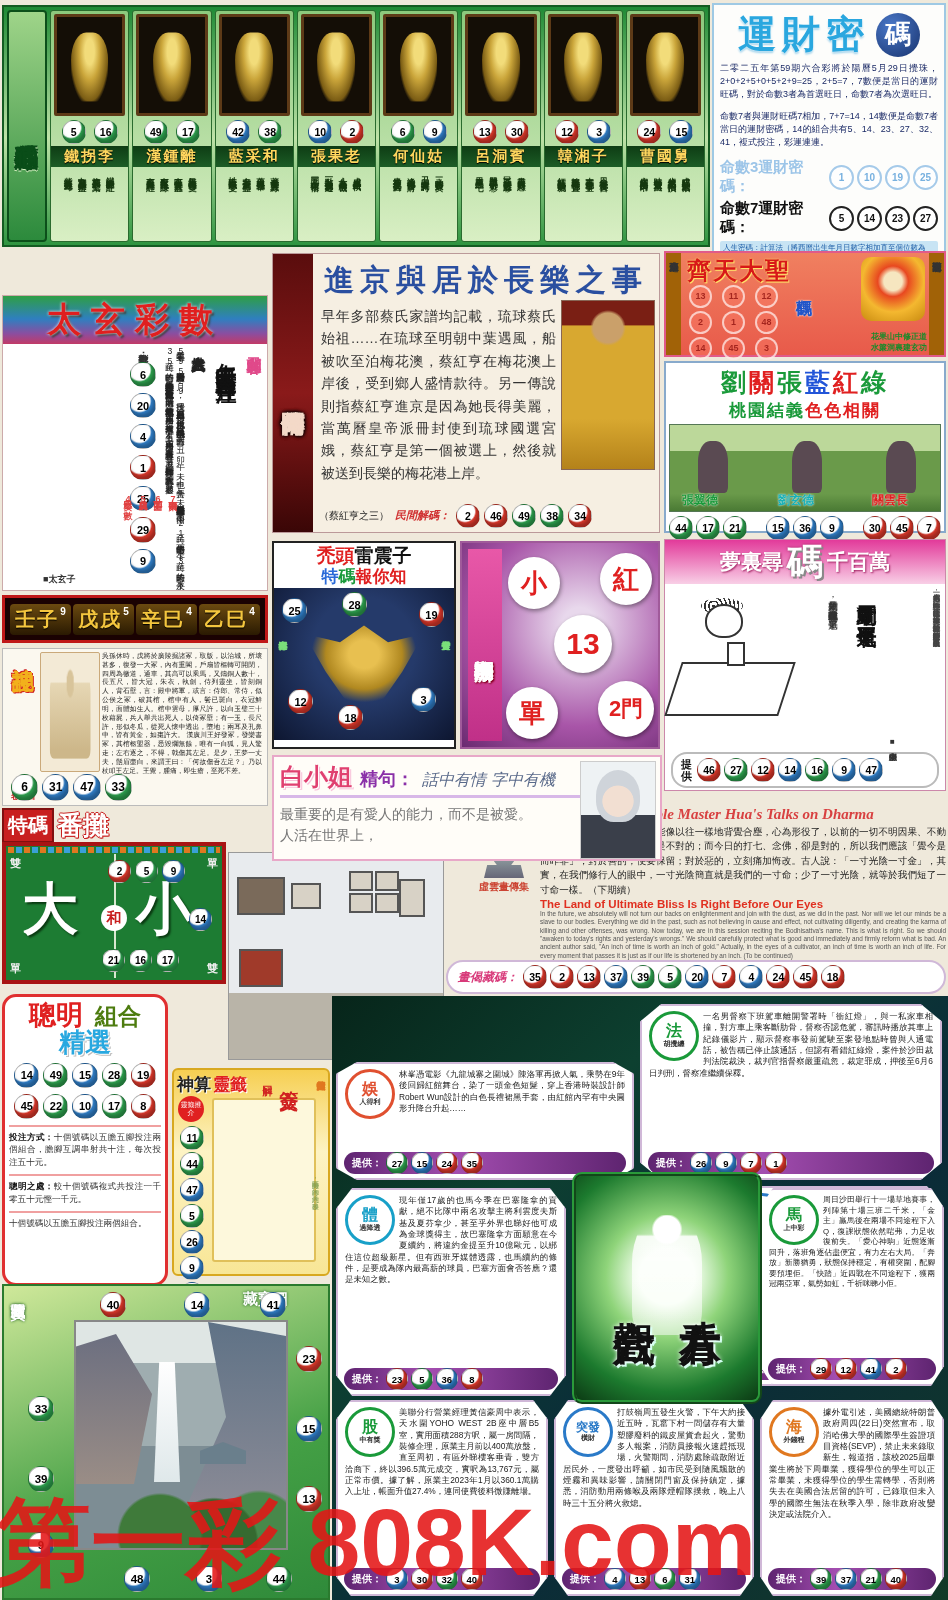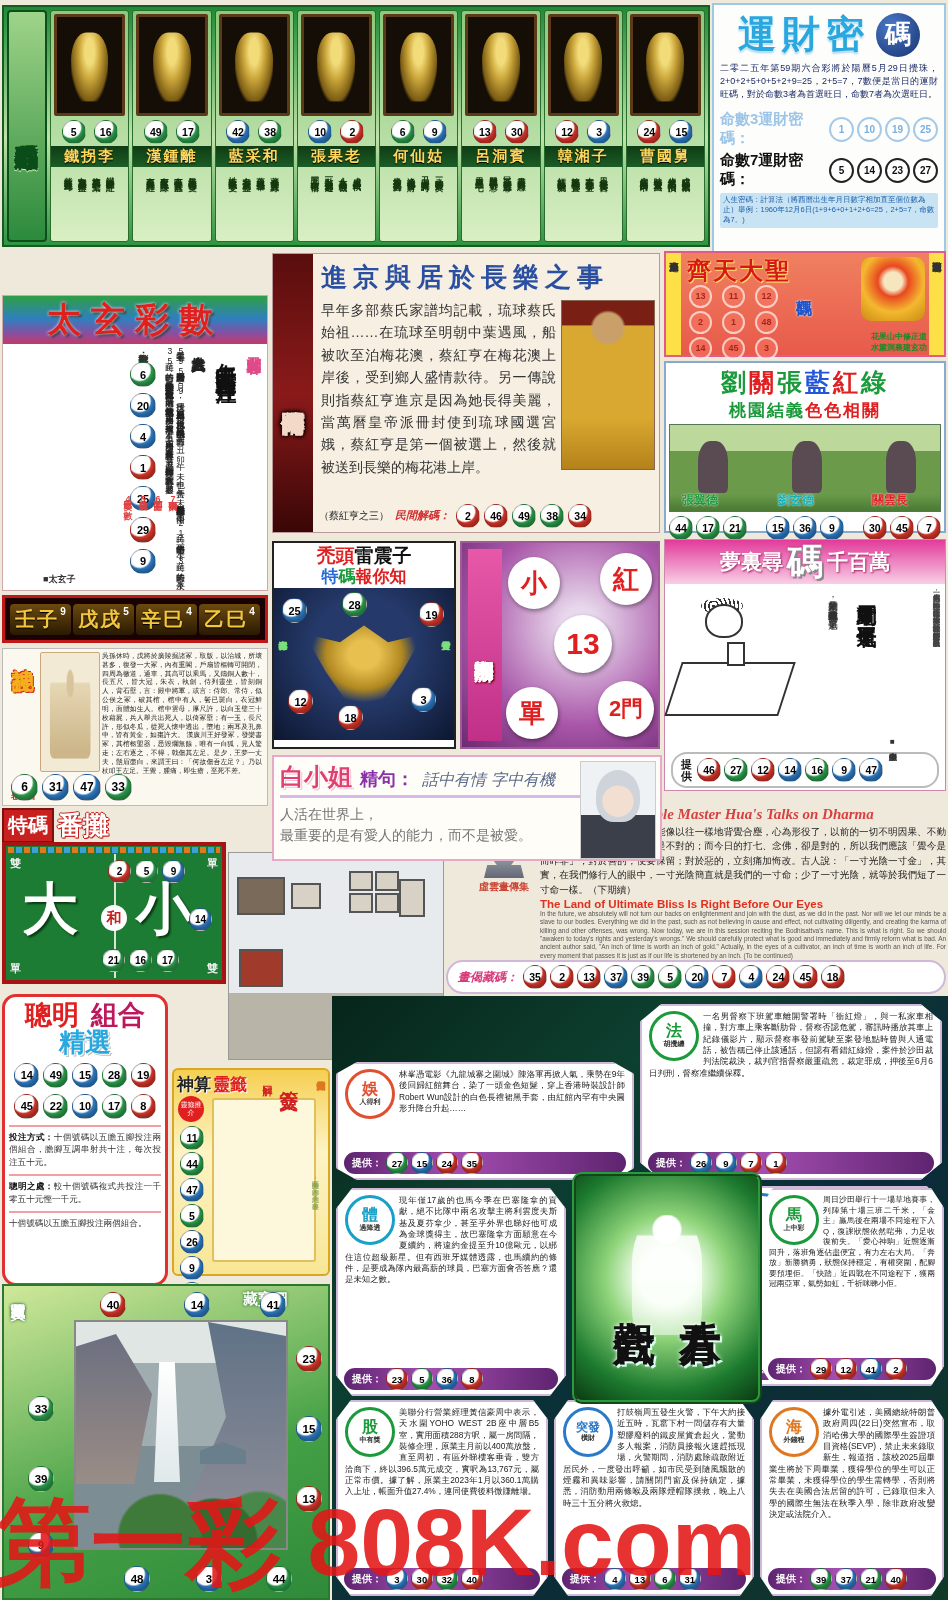--- a/index.html
+++ b/index.html
@@ -128,33 +128,33 @@
   #jiema{left:446px;top:960px;width:500px;height:34px;background:#fff;border:2px solid #d0b8d8;border-radius:17px;
          display:flex;align-items:center;padding:0 10px;box-sizing:border-box;gap:5px;}
   .jm-label{color:#d83a7a;font-weight:900;font-size:12px;font-style:italic;white-space:nowrap;}
   #jiema .ballrow{font-size:10.5px;gap:3px;}
 
   
   #minjian{left:272px;top:253px;width:388px;height:280px;background:#f6efe2;border:1px solid #b99;box-sizing:border-box;display:flex;}
   .mj-strip{width:40px;background:linear-gradient(180deg,#5a0d0d,#8a1a1a 50%,#3a0606);display:flex;align-items:center;justify-content:center;}
   .mj-strip span{writing-mode:vertical-rl;text-orientation:upright;color:#f3d9c8;font-size:24px;font-weight:900;text-shadow:0 0 4px #000;}
   .mj-main{flex:1;padding:6px 8px;position:relative;}
-  .mj-title{font-size:26px;font-weight:700;color:#2a4fa0;letter-spacing:6px;text-align:left;
+  .mj-title{font-size:30px;font-weight:700;color:#2a4fa0;letter-spacing:6px;text-align:center;
             font-family:"Liberation Serif","DejaVu Serif",serif;}
   .mj-body{font-size:14px;line-height:1.6;color:#333;text-align:justify;margin-top:4px;width:235px;}
   .mj-photo{position:absolute;right:4px;top:46px;width:92px;height:168px;border:1px solid #865;
             background:radial-gradient(circle at 50% 16%,#caa06a 0 10%,transparent 12%),
                        linear-gradient(180deg,#7a1f14 0 14%,#d8a830 15% 70%,#b4821a 100%);}
   .mj-foot{position:absolute;left:6px;bottom:4px;display:flex;align-items:center;gap:6px;}
   .mj-credit{font-size:10px;color:#222;}
   .mj-label{font-size:11px;font-weight:900;color:#d03030;font-style:italic;}
   .mj-foot .ballrow{font-size:10.5px;}
 
   
-  #qitian{left:664px;top:251px;width:282px;height:106px;background:#fde047;border:2px solid #e05a8a;box-sizing:border-box;display:flex;}
+  #qitian{left:664px;top:251px;width:282px;height:106px;background:#a16207;border:2px solid #e05a8a;box-sizing:border-box;display:flex;}
   .qt-sidetext{writing-mode:vertical-rl;text-orientation:upright;font-size:9px;font-weight:900;color:#333;padding:2px 1px;}
   .qt-red{flex:1;background:linear-gradient(180deg,#f08060,#e85a4a);position:relative;}
   .qt-title{position:absolute;left:6px;top:2px;font-size:24px;font-weight:900;color:#d81818;text-shadow:0 0 2px #ffe26a,1px 1px 0 #ffe26a;letter-spacing:2px;}
   .qt-grid{position:absolute;left:8px;top:32px;display:grid;grid-template-columns:repeat(3,30px);gap:3px;font-size:9px;}
   .qt-guanma{position:absolute;left:112px;top:34px;writing-mode:vertical-rl;font-size:16px;font-weight:900;color:#2255c8;text-shadow:0 0 2px #fff;}
   .qt-monkey{position:absolute;right:4px;top:4px;width:64px;height:64px;border-radius:10px;
              background:radial-gradient(circle at 50% 38%,#f6e6c0 0 18%,#e84820 30%,#f4b830 60%,#c88a10 100%);}
   .qt-cap{position:absolute;right:2px;bottom:2px;font-size:8px;font-weight:900;color:#1a8a2a;text-align:right;line-height:1.3;}
 
   
@@ -218,21 +218,21 @@
   .bx2-jing{font-size:18px;font-weight:900;color:#8a30a8;}
   .bx2-quote{font-size:16px;color:#5a6a8a;font-family:"DejaVu Serif","Liberation Serif",serif;font-style:italic;}
   .bx2-body{margin-top:6px;font-size:14px;color:#777;line-height:1.5;}
   .bx2-photo{position:absolute;right:4px;top:4px;width:74px;height:96px;background:linear-gradient(180deg,#eef2f4 0 55%,#3a3f4a 55% 100%);border:1px solid #ccc;}
   .bx2-photo::before{content:"";position:absolute;left:50%;top:8px;transform:translateX(-50%);width:44px;height:52px;border-radius:50% 50% 40% 40%;
         background:radial-gradient(circle at 50% 60%,#f2dfd2 0 40%,#cfd4da 42% 100%);}
 
   
   #smart{left:2px;top:994px;width:166px;height:292px;background:#fff;border:3px solid #e03030;border-radius:14px;box-sizing:border-box;padding:4px;}
   .sm-t{text-align:center;font-weight:900;line-height:1.05;}
-  .sm-t .r{color:#e02020;font-size:27px;} .sm-t .g{color:#be185d;font-size:27px;margin-left:12px;}
+  .sm-t .r{color:#e02020;font-size:27px;} .sm-t .g{color:#4d7c0f;font-size:23px;margin-left:12px;}
   .sm-t .b{color:#28a8e0;font-size:26px;text-shadow:1px 1px 0 #fff,2px 2px 0 #bbb;}
   .sm-balls{display:flex;justify-content:center;gap:4px;font-size:11px;margin-top:6px;}
   .sm-text{font-size:8.6px;color:#333;line-height:1.45;margin-top:6px;border-top:2px solid #f0a0a0;padding-top:4px;text-align:justify;}
   .sm-text b{color:#111;}
 
   
   #shensuan{left:172px;top:1068px;width:158px;height:208px;box-sizing:border-box;
             background:linear-gradient(180deg,#f6cf52,#fdf3c4 40%,#f8e696);border:2px solid #d8a820;border-radius:6px;padding:3px;}
   .sh-head{display:flex;gap:2px;justify-content:flex-start;}
   .sh-h1{font-size:17px;font-weight:900;color:#222;text-shadow:1px 1px 0 #fff;}
@@ -416,20 +416,21 @@
       </div>
       </div>
   </section>
 
   <section class="abs" id="yuncai">
     <div class="yc-title">
       <span class="yc-big">運財密</span>
       <span class="yc-circle">碼</span>
     </div>
     <p class="yc-body">二零二五年第59期六合彩將於陽曆5月29日攪珠，2+0+2+5+0+5+2+9=25，2+5=7，7數便是當日的運財旺碼，對於命數3者為首選旺日，命數7者為次選旺日。</p>
+    <p class="yc-body">命數7者與運財旺碼7相加，7+7=14，14數便是命數7者當日的運財密碼，14的組合共有5、14、23、27、32、41，複式投注，彩運連連。</p>
     <div class="yc-row yc-row3">
       <span>命數3運財密碼：</span>
       <span class="ballrow">
           <span class="ball rb3">1</span>
           <span class="ball rb3">10</span>
           <span class="ball rb3">19</span>
           <span class="ball rb3">25</span>
         </span>
     </div>
     <div class="yc-row yc-row7">
@@ -731,22 +732,22 @@
     </div>
   </section>
 
   <section class="abs" id="baixj">
     <div class="bx2-line">
       <span class="bx2-name">白小姐</span>
       <span class="bx2-jing">精句：</span>
       <span class="bx2-quote">話中有情 字中有機</span>
     </div>
     <div class="bx2-body">
+      <div>最重要的是有愛人的能力，而不是被愛。</div>
       <div>人活在世界上，</div>
-      <div>最重要的是有愛人的能力，而不是被愛。</div>
     </div>
     <div class="bx2-photo"></div>
   </section>
 
   <section class="abs" id="smart">
     <div class="sm-t">
       <span class="r">聰明</span><span class="g">組合</span>
       <div class="b">精選</div>
     </div>
     <div class="sm-balls ballrow">

